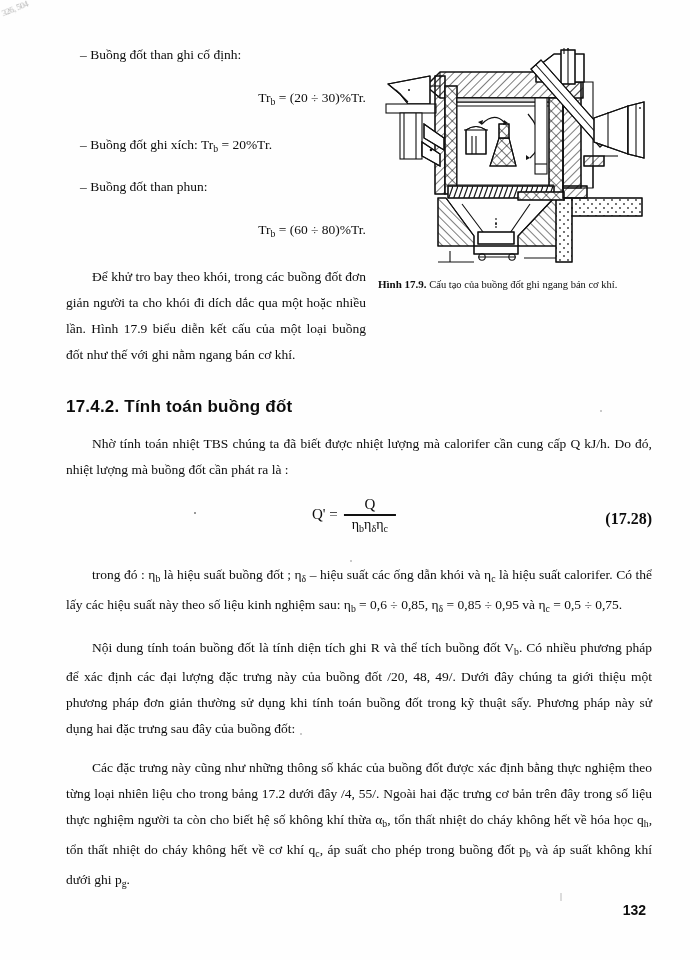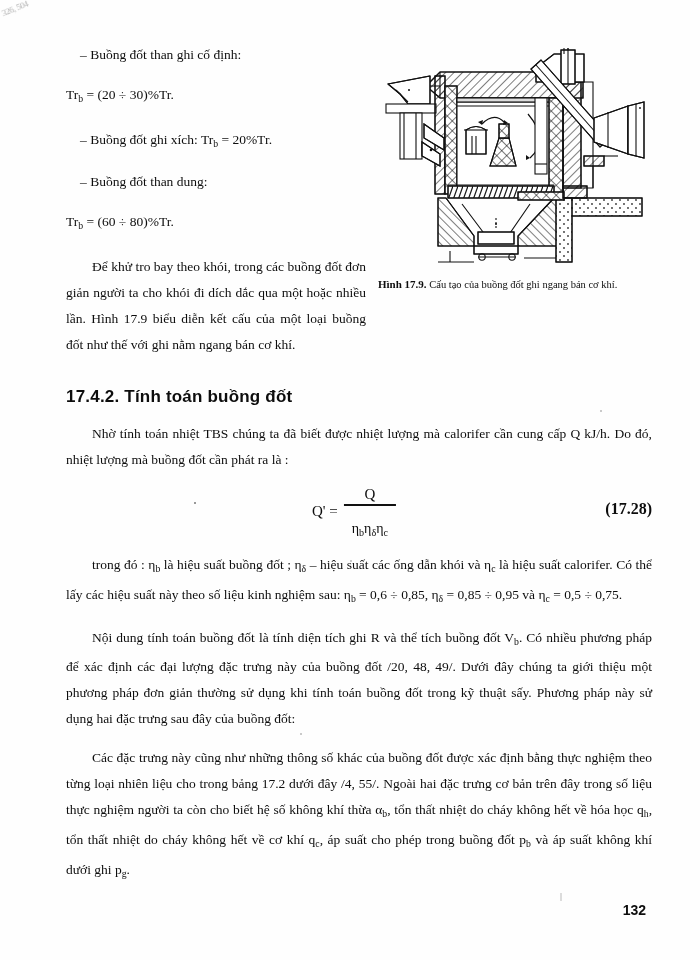--- a/index.html
+++ b/index.html
@@ -55,23 +55,23 @@
   }
   .lead {
     font-size: 13.5px;
     line-height: 25px;
     margin: 0 0 14px 0;
     text-align: justify;
   }
   .lead.dash { text-indent: 0; padding-left: 14px; }
   .eq-inline {
     font-size: 13.5px;
-    line-height: 28px;
+    line-height: 33px;
     margin: 0 0 14px 0;
-    text-align: left;
+    text-align: right;
   }
   .para {
     font-size: 13.5px;
     line-height: 26px;
     margin: 0 0 13px 0;
     text-align: justify;
     text-indent: 26px;
   }
   .bullet {
     font-size: 13.5px;
@@ -120,21 +120,21 @@
   }
   .eq-lhs { margin-right: 6px; }
   .frac {
     display: inline-flex;
     flex-direction: column;
     align-items: center;
     vertical-align: middle;
   }
   .frac .num { padding: 0 8px 1px; }
   .frac .bar { width: 100%; height: 1.4px; background: #111; }
-  .frac .den { padding: 15px 8px 0; font-size: 14px; }
+  .frac .den { padding: 1px 8px 0; font-size: 14px; }
   .eq-number {
     position: absolute;
     right: 0;
     top: 14px;
     font-size: 16px;
     font-weight: bold;
   }
   .eq-dot {
     position: absolute;
     left: 128px;
@@ -170,21 +170,21 @@
     <div class="upper">
 
       <div class="upper-left">
 
         <p class="lead dash">– Buồng đốt than ghi cố định:</p>
 
         <p class="eq-inline"><span>Tr</span><sub>b</sub><span> = (20 ÷ 30)%Tr.</span></p>
 
         <p class="lead dash"><span>– Buồng đốt ghi xích: Tr</span><sub>b</sub><span> = 20%Tr.</span></p>
 
-        <p class="lead dash">– Buồng đốt than dung:</p>
+        <p class="lead dash">– Buồng đốt than phun:</p>
 
         <p class="eq-inline"><span>Tr</span><sub>b</sub><span> = (60 ÷ 80)%Tr.</span></p>
 
         <p class="para">Để khử tro bay theo khói, trong các buồng đốt đơn giản người ta cho khói đi dích dắc qua một hoặc nhiều lần. Hình 17.9 biểu diễn kết cấu của một loại buồng đốt như thế với ghi nằm ngang bán cơ khí.</p>
       </div>
 
       <div class="upper-right">
         <div class="figure-wrap">
           <div class="figure-box">
             <svg width="270" height="225" viewBox="0 0 270 225">

